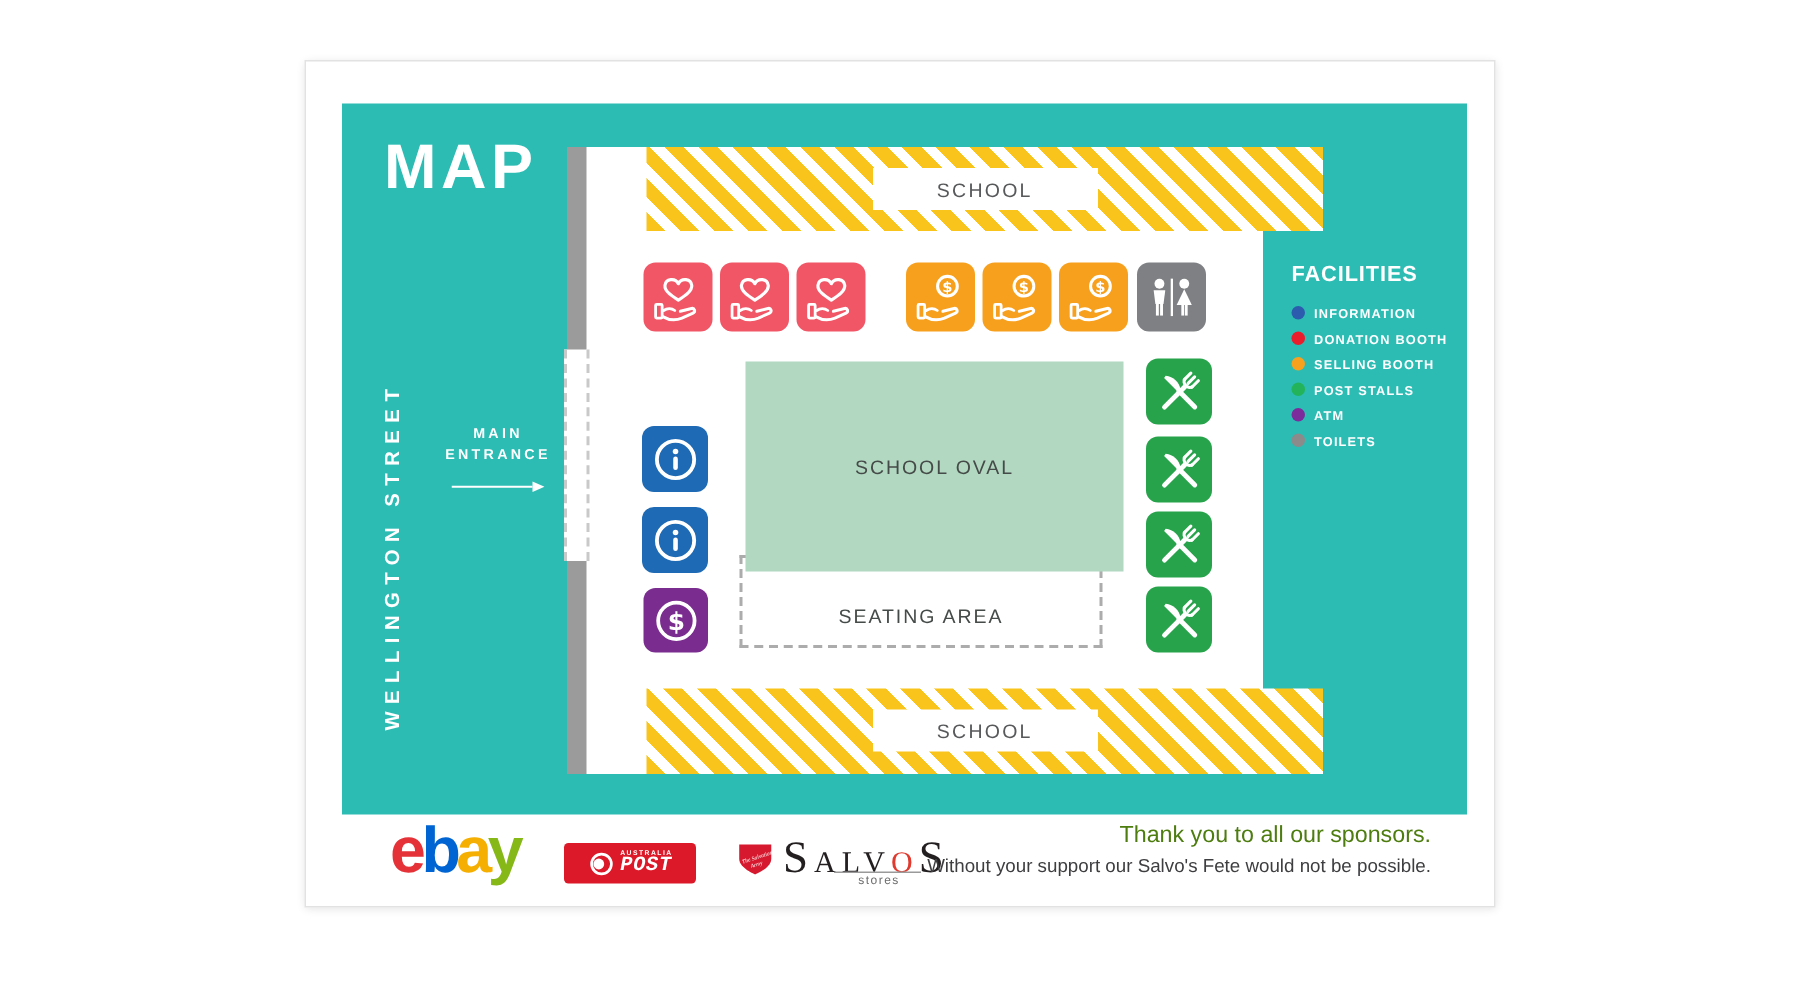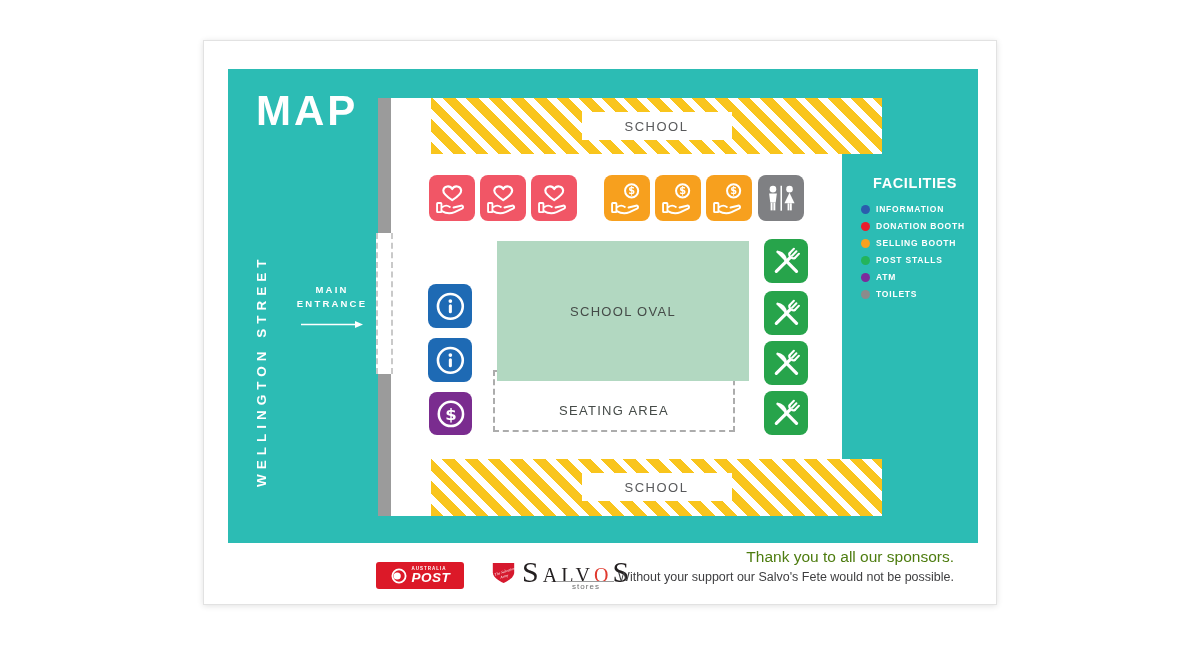--- a/index.html
+++ b/index.html
@@ -55,35 +55,35 @@
   .tile svg { width: 88%; height: 88%; }
   .t-donation { background: #F15666; }
   .t-selling  { background: #F7A01E; }
   .t-toilets  { background: #7F8083; }
   .t-info     { background: #1E6AB4; width: 44px; height: 44px; }
   .t-atm      { background: #7A2C8F; width: 43px; height: 43px; }
   .t-food     { background: #27A44B; width: 44px; height: 44px; }
 
   
   .facilities { position: absolute; left: 633px; top: 106px; width: 130px; }
-  .fac-title { color: #ffffff; font-size: 14.5px; font-weight: bold; letter-spacing: 0.6px; margin-left: 12px; }
+  .fac-title { color: #ffffff; font-size: 14.5px; font-weight: bold; letter-spacing: 0.6px; }
   .leg-list { margin-top: 13px; display: flex; flex-direction: column; gap: 7px; }
-  .leg-row { display: flex; align-items: flex-end; gap: 6px; }
+  .leg-row { display: flex; align-items: flex-start; gap: 6px; }
   .leg-dot { width: 9px; height: 9px; border-radius: 50%; flex: 0 0 auto; }
   .leg-label { color: #ffffff; font-size: 8.5px; font-weight: bold; letter-spacing: 0.8px; }
 
   
   .ebay-logo { position: absolute; left: 56px; top: 505px; font-size: 43px; font-weight: bold;
                letter-spacing: -3px; line-height: 1; }
   .auspost-logo { position: absolute; left: 172px; top: 521px; width: 88px; height: 27px;
                   background: #DC1928; border-radius: 3px; display: flex; align-items: center;
                   justify-content: center; gap: 4px; }
   .ap-text { display: flex; flex-direction: column; line-height: 1; }
   .ap-country { color: #ffffff; font-size: 4.5px; letter-spacing: 1px; font-weight: bold; }
-  .ap-name { color: #ffffff; font-size: 13.5px; font-weight: bold; font-style: italic; letter-spacing: 0.5px; }
+  .ap-name { color: #ffffff; font-size: 13.5px; font-weight: bold; font-style: italic; letter-spacing: 0.5px; font-family: Liberation Mono, monospace; }
 
   .salvos-logo { position: absolute; left: 286px; top: 514px; height: 40px; display: flex; align-items: flex-start; }
   .salvos-name { position: relative; margin-left: 5px; font-family: "Liberation Serif", serif;
                  color: #231F20; letter-spacing: 4px; white-space: nowrap; }
   .sv-big { font-size: 30px; }
   .sv-small { font-size: 20px; }
   .sv-o { font-size: 20px; color: #E03A2F; }
   .salvos-sub { position: absolute; left: 34px; top: 26px; display: flex; align-items: center; flex-direction: column; }
   .salvos-line { width: 58px; height: 1px; background: #9a9a9a; }
   .salvos-stores { font-family: "Liberation Sans", sans-serif; font-size: 8px; color: #6d6d6d;
@@ -282,20 +282,23 @@
             <span class="leg-label">ATM</span>
           </div>
           <div class="leg-row">
             <span class="leg-dot" style="background: rgb(139, 139, 139);"></span>
             <span class="leg-label">TOILETS</span>
           </div>
         </div>
       </div>
     </div>
 
+    <div class="ebay-logo">
+      <span style="color: rgb(229, 50, 56);">e</span><span style="color: rgb(0, 100, 210);">b</span><span style="color: rgb(245, 175, 2);">a</span><span style="color: rgb(134, 184, 23);">y</span>
+    </div>
 
     <div class="auspost-logo">
       <svg width="18" height="18" viewBox="0 0 18 18">
         <circle cx="9" cy="9" r="6.6" fill="#DC1928" stroke="#fff" stroke-width="1.8"></circle>
         <circle cx="7.2" cy="9" r="3.6" fill="#fff"></circle>
       </svg>
       <div class="ap-text">
         <span class="ap-country">AUSTRALIA</span>
         <span class="ap-name">POST</span>
       </div>

